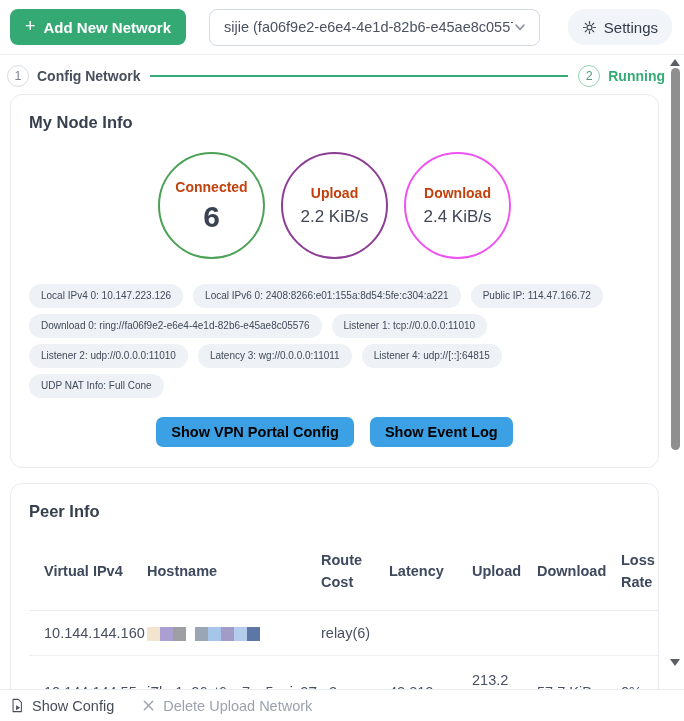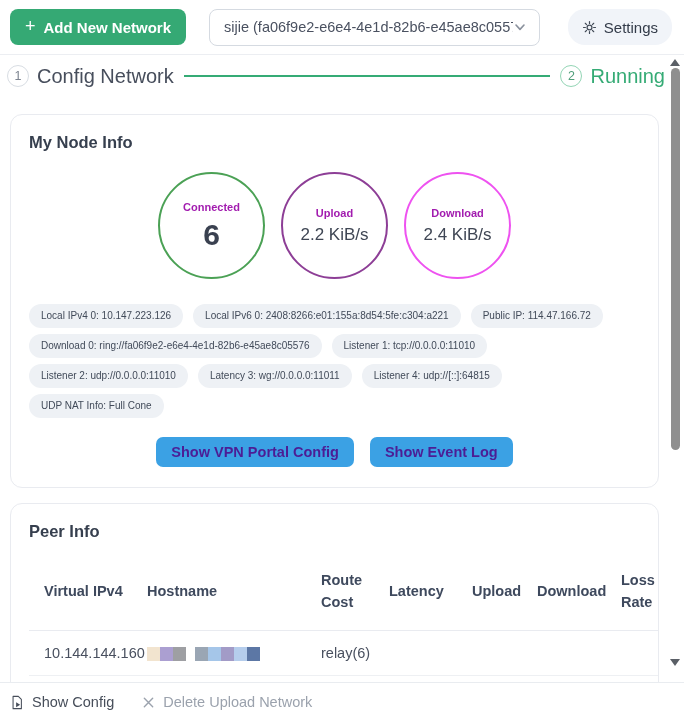--- a/index.html
+++ b/index.html
@@ -34,51 +34,51 @@
   
   .content { position:absolute; top:55px; left:0; right:0; height:638px; overflow:hidden; background:#fff; }
   
   .steps { display:flex; align-items:center; height:36px; margin:3px 17px 0 5px; padding:0 2px; }
   .step { display:flex; align-items:center; gap:8px; cursor:pointer; }
   .step-circle {
     width:22px; height:22px; border-radius:50%; border:1px solid #d8dde3;
     display:flex; align-items:center; justify-content:center;
     font-size:12.5px; color:#7d8490; background:#fff; flex:0 0 auto;
   }
-  .step-label { font-size:20px; font-weight:400; color:#474e5c; white-space:nowrap; }
+  .step-label { font-size:14px; font-weight:700; color:#474e5c; white-space:nowrap; }
   .step.done .step-circle { border-color:#93d5b5; color:#4f9e79; }
   .step.done .step-label { color:#35ab75; }
   .step-line { flex:1; height:2px; background:#35ab75; margin:0 10px; }
   
   .card {
     margin:0 25px 0 10px; background:#fff; border:1px solid #e9ebf0; border-radius:12px;
     padding:18px 18px 20px;
   }
   .card-title { font-size:16.5px; font-weight:700; color:#363f4e; }
-  #node-card { margin-top:20px; }
+  #node-card { margin-top:0; }
   
   .knob-row { display:flex; justify-content:center; gap:16px; margin:20px 0 25px; }
   .knob {
     width:107px; height:107px; border-radius:50%; border:2px solid #999;
     display:flex; flex-direction:column; align-items:center; justify-content:center; gap:7px;
     background:#fff;
   }
-  .knob-label { font-size:11px; font-weight:700; color:#a21caf; }
+  .knob-label { font-size:14px; font-weight:700; color:#c2410c; }
   .knob-value-big { font-size:30px; font-weight:600; color:#3a4150; line-height:1; }
   .knob-value { font-size:17px; color:#3f4654; line-height:1.1; }
   
   .tags { display:flex; flex-wrap:wrap; gap:6px 10px; }
   .tag {
     background:#eef1f5; color:#414a59; font-size:10px; line-height:1;
     padding:7px 12px; border-radius:15px; white-space:nowrap;
   }
   
   .btn-row { display:flex; justify-content:center; gap:16px; margin-top:19px; }
   .btn-info {
-    background:#3ba1e4; color:#4c1d95; border:none; border-radius:7px;
+    background:#3ba1e4; color:#000000; border:none; border-radius:7px;
     font-size:14.5px; font-weight:700; padding:7px 15px; cursor:pointer; font-family:inherit;
   }
   
   #peer-card { margin-top:15px; height:250px; padding-bottom:0; overflow:hidden; }
   .peer-table { border-collapse:collapse; table-layout:fixed; width:640px; margin-top:10px; }
   .peer-table th, .peer-table td { text-align:left; vertical-align:middle; padding:14px 0 14px 15px; }
   .peer-table th {
     font-size:14.5px; font-weight:700; color:#3e495d;
     border-bottom:1px solid #e9ebf0; padding-top:18px; padding-bottom:16px; line-height:1.55;
   }
@@ -91,21 +91,21 @@
   .px-group { display:inline-flex; margin-right:9px; vertical-align:middle; }
   .px-block { width:13px; height:14px; display:inline-block; }
   
   .scrollbar { position:absolute; top:56px; right:0; width:17px; height:614px; background:#fff; }
   .sb-arrow-up, .sb-arrow-down { position:absolute; left:3px; width:0; height:0; border-left:5.5px solid transparent; border-right:5.5px solid transparent; cursor:pointer; }
   .sb-arrow-up { top:3px; border-bottom:7px solid #5a5f66; }
   .sb-arrow-down { bottom:4px; border-top:7px solid #5a5f66; }
   .sb-thumb { position:absolute; top:12px; left:4px; width:9px; height:382px; background:#8f8f8f; border-radius:5px; cursor:pointer; }
   
   .footer {
-    position:absolute; left:0; right:0; bottom:0; height:39px; background:#fff;
+    position:absolute; left:0; right:0; bottom:0; height:32px; background:#fff;
     border-top:1px solid #e9ecf0; display:flex; align-items:center; padding:12px 10px; gap:28px;
   }
   .footer-btn { display:flex; align-items:center; gap:8px; font-size:14.5px; cursor:pointer; }
   .footer-btn.primary { color:#474e5a; }
   .footer-btn.muted { color:#9ba2ad; }
 </style>
 </head>
 <body>
 
 <div class="topbar">

